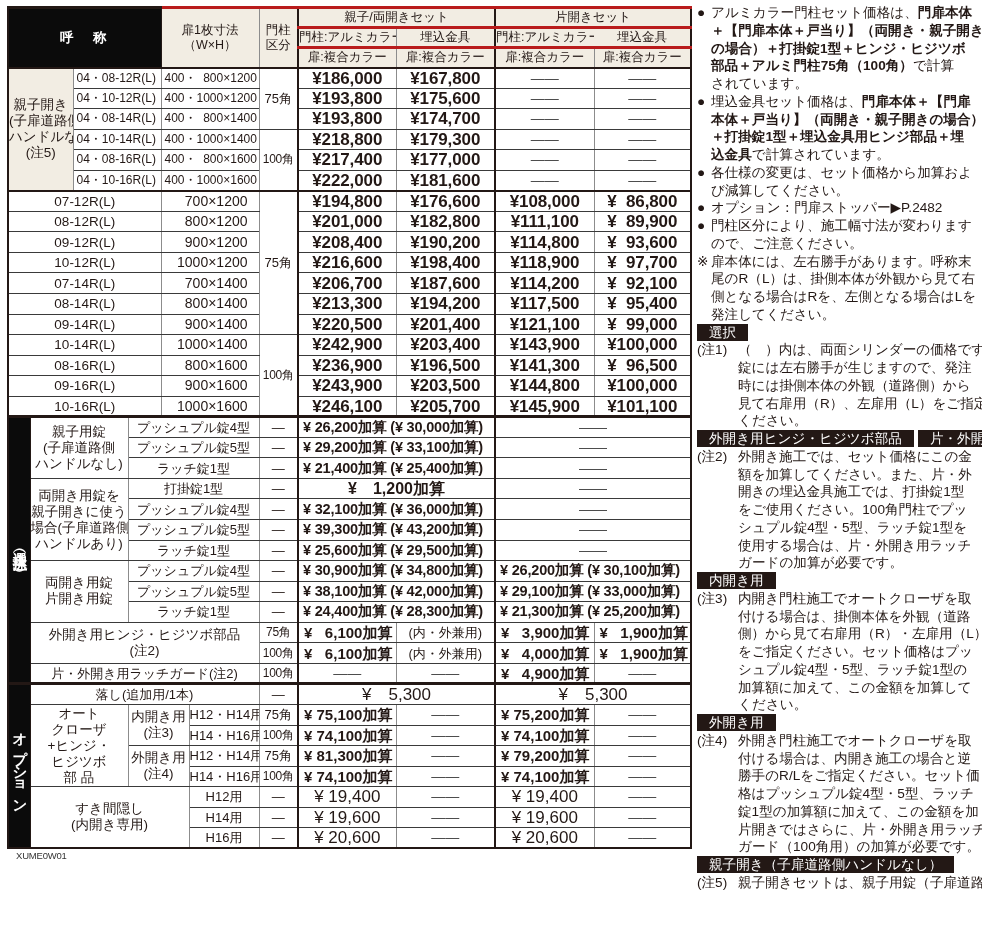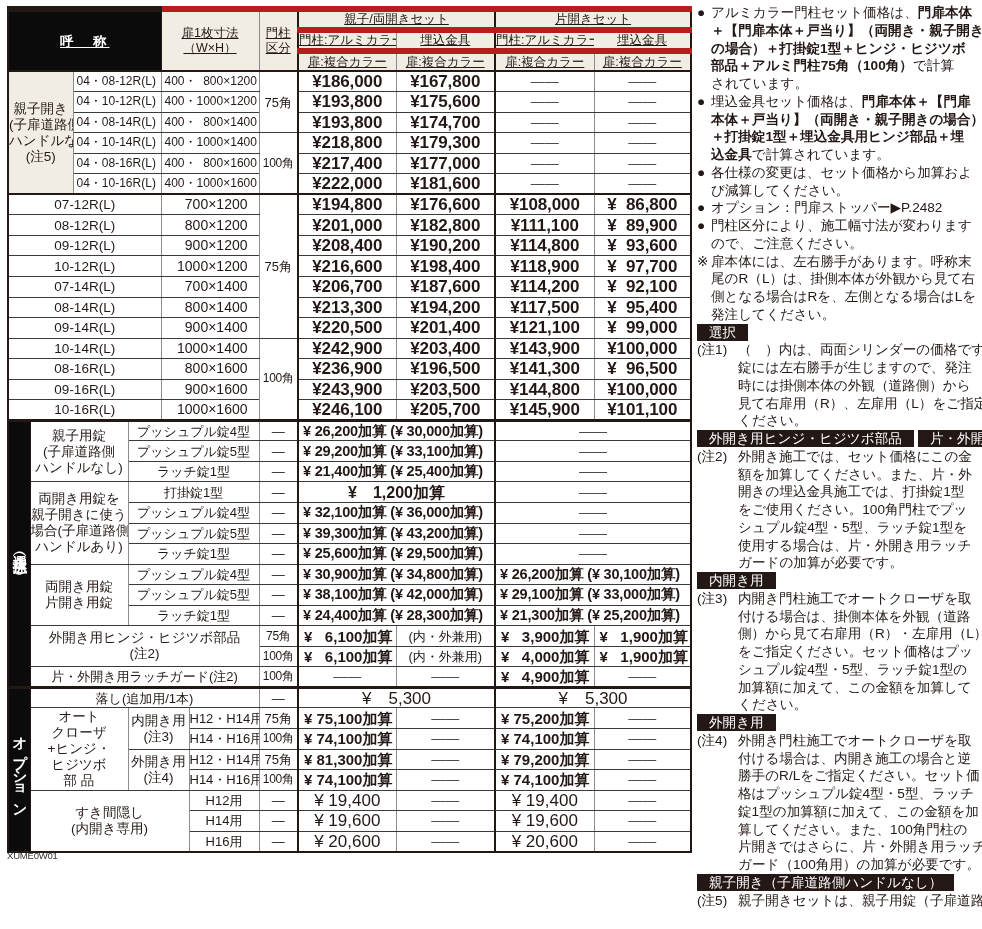--- a/index.html
+++ b/index.html
@@ -1,21 +1,21 @@
 <!DOCTYPE html>
 <html><head>
 <meta charset="utf-8">
 <style>
 html,body{margin:0;padding:0;}
 body{width:982px;height:929px;position:relative;overflow:hidden;background:#fff;color:#231815;font-family:"Liberation Sans","DejaVu Sans",sans-serif;}
 #price-table{position:absolute;left:7px;top:6px;width:683px;border-collapse:collapse;table-layout:fixed;border:2px solid #231815;}
 #price-table td{padding:0;border-top:1.5px solid #3a3a3a;border-bottom:1.5px solid #3a3a3a;border-left:1px solid #8c8c8c;border-right:1px solid #8c8c8c;text-align:center;vertical-align:middle;white-space:nowrap;overflow:hidden;font-size:13px;line-height:15px;}
 #price-table tr{height:20.55px;}
 #price-table tr.hr{height:20px;}
-#price-table tr.hr td{border-top:6px solid #b91c1c;border-bottom:1px solid #8c8c8c;font-size:12.5px;text-decoration:underline;}
+#price-table tr.hr td{border-top:3px solid #b91c1c;border-bottom:1px solid #8c8c8c;font-size:12.5px;}
 .bg{background:#f2ede3;}
 .blk{background:#0b0b0b !important;color:#fff;font-weight:bold;border-color:#231815 !important;}
 .tvl{border-left:2px solid #231815 !important;}
 .nor{border-right:none !important;}
 .nol{border-left:none !important;}
 .sec1>td{border-top:2px solid #231815 !important;}
 .sec2>td{border-top:2px solid #231815 !important;}
 .sec3>td{border-top:3px solid #231815 !important;}
 .ln{display:block;}
 .hname{font-size:13.5px !important;letter-spacing:3px;}
@@ -28,21 +28,21 @@
 .pr{font-weight:bold;font-size:17px !important;letter-spacing:-0.1px;}
 .ad{font-weight:bold;font-size:14.5px !important;text-align:left !important;padding-left:4px !important;letter-spacing:-0.2px;}
 .ad1{font-weight:bold;font-size:15px !important;text-align:left !important;padding-left:5px !important;}
 .ctrb{font-weight:bold;font-size:16px !important;}
 .ctrp{font-weight:normal;font-size:17px !important;}
 .dsh{color:#4d4d4d;font-size:14px !important;font-weight:normal;}
 .item{font-size:13px !important;}
 .nrm{font-size:13px !important;}
 .vcell{padding:0 !important;}
 .vtxt{writing-mode:vertical-rl;display:inline-block;font-size:14.5px;font-weight:bold;line-height:22px;color:#fff;}
-#footer-code{position:absolute;left:7px;top:850px;font-size:9.5px;color:#333;letter-spacing:-0.2px;}
+#footer-code{position:absolute;left:16px;top:850px;font-size:9.5px;color:#333;letter-spacing:-0.2px;}
 #notes{position:absolute;left:697px;top:4px;width:285px;font-size:13.6px;line-height:17.75px;color:#231815;}
 #notes .nl{height:17.75px;white-space:nowrap;}
 #notes .mk{display:inline-block;width:14px;}
 #notes .mk2{display:inline-block;width:41px;}
 #notes .ind{padding-left:14px;}
 #notes .ind2{padding-left:41px;}
 #notes b{font-weight:bold;}
 #notes .hd{display:inline-block;background:#231815;color:#fff;padding:0 12px;height:17px;line-height:17px;margin-right:4px;}
 </style>
 </head>
@@ -478,19 +478,18 @@
   <div class="nl ind2"><span>シュプル錠4型・5型、ラッチ錠1型の</span></div>
   <div class="nl ind2"><span>加算額に加えて、この金額を加算して</span></div>
   <div class="nl ind2"><span>ください。</span></div>
 
   <div class="nl"><span class="hd">外開き用</span></div>
   <div class="nl"><span class="mk2">(注4)</span><span>外開き門柱施工でオートクローザを取</span></div>
   <div class="nl ind2"><span>付ける場合は、内開き施工の場合と逆</span></div>
   <div class="nl ind2"><span>勝手のR/Lをご指定ください。セット価</span></div>
   <div class="nl ind2"><span>格はプッシュプル錠4型・5型、ラッチ</span></div>
   <div class="nl ind2"><span>錠1型の加算額に加えて、この金額を加</span></div>
-  <div class="nl ind2"><span>算してください。また、100角門柱の</span></div>
   <div class="nl ind2"><span>片開きではさらに、片・外開き用ラッチ</span></div>
   <div class="nl ind2"><span>ガード（100角用）の加算が必要です。</span></div>
 
   <div class="nl"><span class="hd">親子開き（子扉道路側ハンドルなし）</span></div>
   <div class="nl"><span class="mk2">(注5)</span><span>親子開きセットは、親子用錠（子扉道路</span></div>
 </div>
 
 </body></html>

